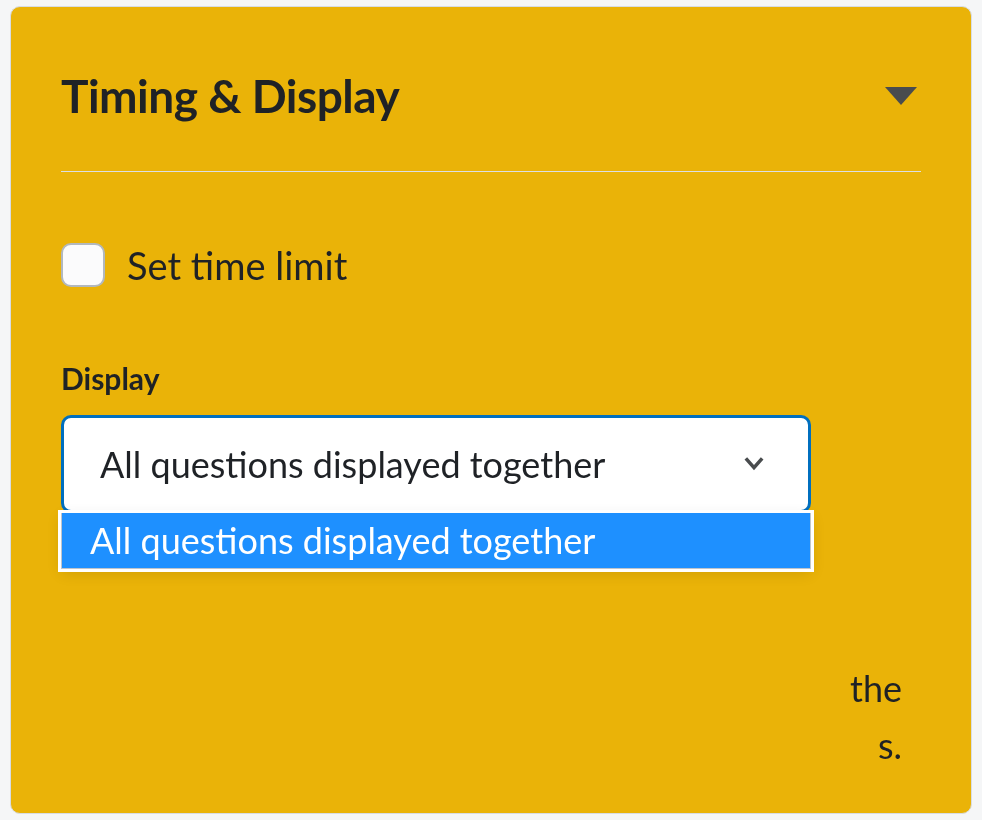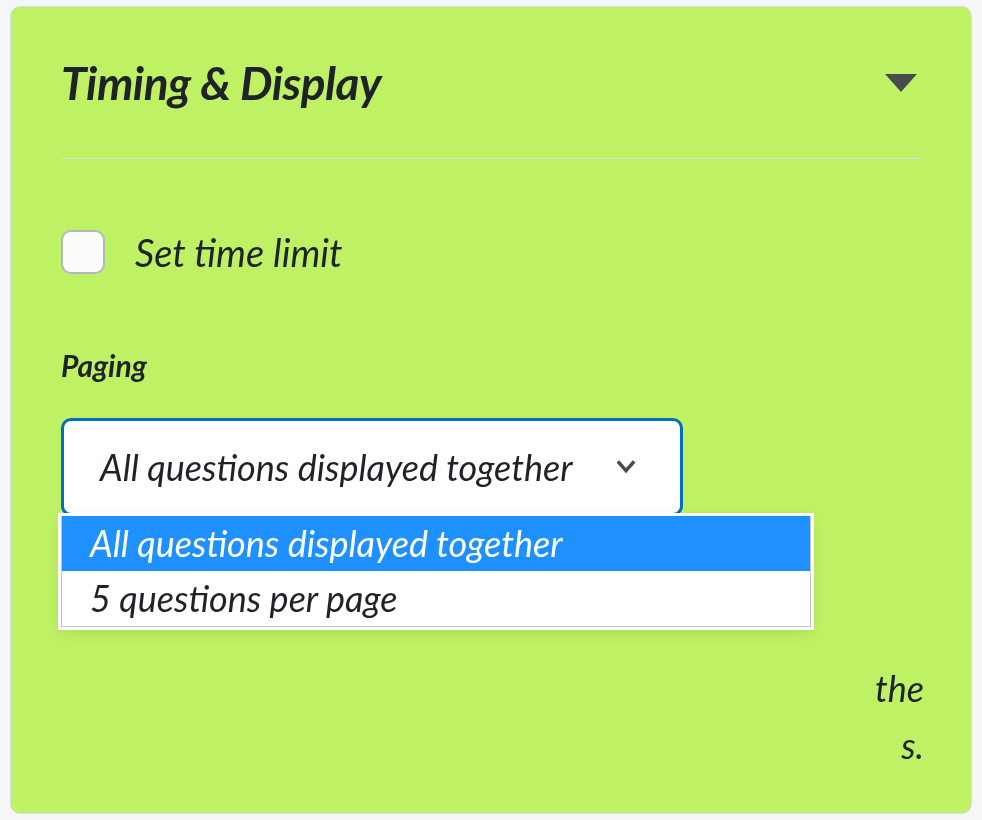--- a/index.html
+++ b/index.html
@@ -9,28 +9,27 @@
     }
     body {
       font-family: -apple-system, BlinkMacSystemFont, "Segoe UI", "Lato", Helvetica, Arial, sans-serif;
       background: #f5f6f7;
       width: 982px;
       height: 820px;
       overflow: hidden;
       position: relative;
     }
     .panel {
-      background: #bef264;
+      background: #eab308;
       border: 1px solid #d8dde4;
       border-radius: 10px;
       margin: 6px 10px;
-      padding: 48px 50px 40px 50px;
+      padding: 61px 50px 40px 50px;
       position: relative;
       height: 808px;
-      font-style: italic;
     }
     .section-header {
       display: flex;
       justify-content: space-between;
       align-items: center;
       padding-bottom: 48px;
       border-bottom: 1px solid #dcdfe4;
     }
     .section-title {
       font-size: 46px;
@@ -42,21 +41,21 @@
       width: 0;
       height: 0;
       border-left: 16px solid transparent;
       border-right: 16px solid transparent;
       border-top: 18px solid #494c4e;
       margin-right: 4px;
     }
     .checkbox-row {
       display: flex;
       align-items: center;
-      gap: 30px;
+      gap: 22px;
       margin-top: 70px;
     }
     .checkbox {
       width: 44px;
       height: 44px;
       border: 2px solid #b2b8be;
       border-radius: 10px;
       background: #fbfbfc;
     }
     .checkbox-label {
@@ -64,22 +63,22 @@
       color: #1f2226;
     }
     .field-label {
       font-size: 30px;
       font-weight: 700;
       color: #1f2226;
       margin-top: 72px;
     }
     .select-wrapper {
       position: relative;
-      margin-top: 35px;
-      width: 622px;
+      margin-top: 19px;
+      width: 750px;
     }
     .select-box {
       display: flex;
       align-items: center;
       justify-content: space-between;
       height: 98px;
       border: 3px solid #006fbf;
       border-radius: 10px;
       background: #ffffff;
       padding: 0 40px 0 36px;
@@ -118,21 +117,21 @@
       cursor: pointer;
       white-space: nowrap;
       line-height: 1.3;
     }
     .dropdown-option.selected {
       background: #1e90ff;
       color: #ffffff;
     }
     .behind-text {
       position: absolute;
-      right: 47px;
+      right: 69px;
       bottom: 38px;
       font-size: 36px;
       color: #1f2226;
       text-align: right;
       line-height: 1.6;
       z-index: 0;
     }
   </style>
 </head>
 <body>
@@ -142,35 +141,34 @@
   <div class="section-header">
     <h2 class="section-title">Timing &amp; Display</h2>
     <span class="caret-down"></span>
   </div>
 
   <div class="checkbox-row">
     <div class="checkbox"></div>
     <span class="checkbox-label">Set time limit</span>
   </div>
 
-  <div class="field-label">Paging</div>
+  <div class="field-label">Display</div>
 
   <div class="behind-text">
     <span> the</span><br>
     <span>s.</span>
   </div>
 
   <div class="select-wrapper">
     <div class="select-box">
       <span class="select-value">All questions displayed together</span>
       <span class="chevron-down-icon">
         <svg viewBox="0 0 24 24">
             <polyline points="5 8 12 16 19 8"></polyline>
           </svg>
       </span>
     </div>
     <div class="dropdown-list">
       <div class="dropdown-option selected">All questions displayed together</div>
-      <div class="dropdown-option">5 questions per page</div>
     </div>
   </div>
 
 </div>
 
 </body></html>

